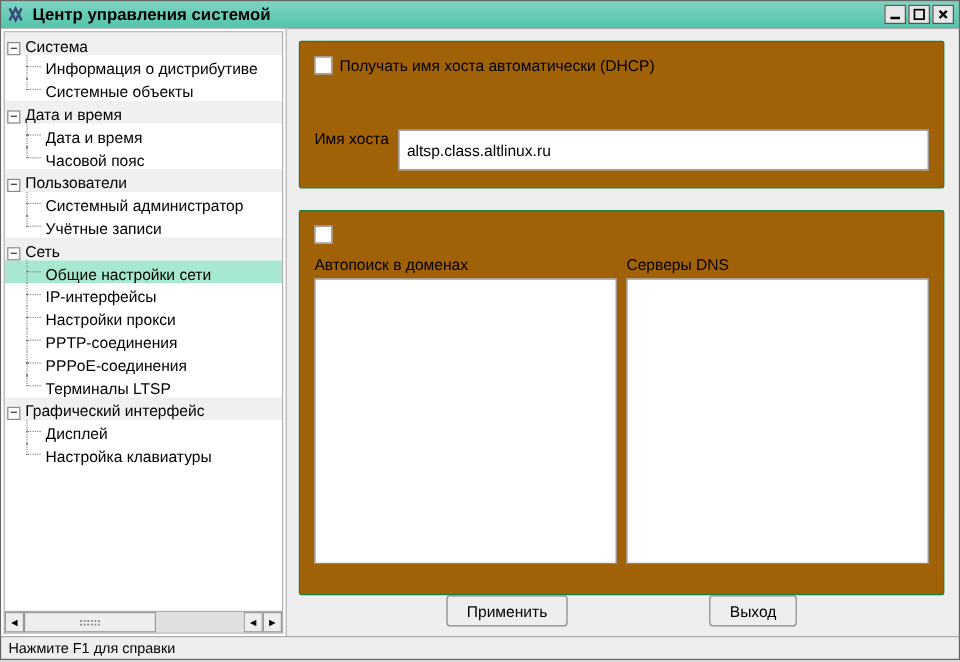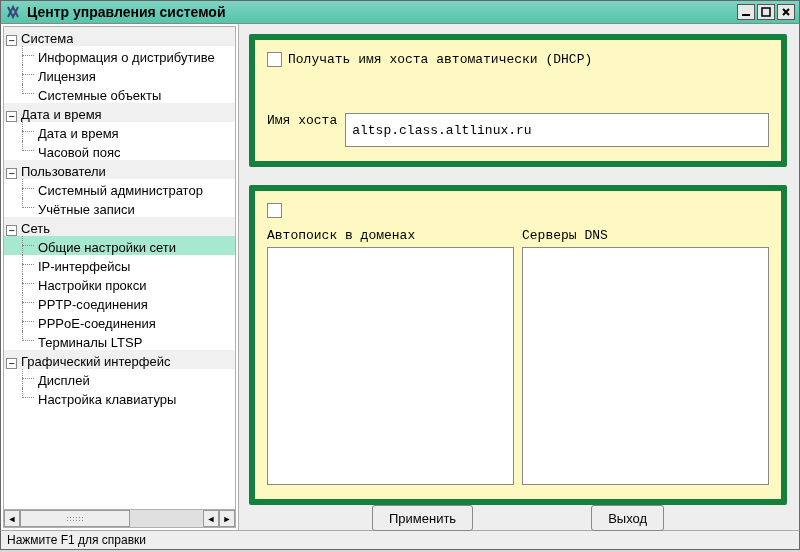--- a/index.html
+++ b/index.html
@@ -94,22 +94,22 @@
     content: ""; position: absolute; left: 50%; top: 50%; transform: translate(-50%,-50%);
     width: 18px; height: 6px;
     background-image: radial-gradient(#888 1px, transparent 1px);
     background-size: 3px 3px;
   }
 
   .main {
     flex: 1; padding: 10px 12px 8px 10px; display: flex; flex-direction: column;
   }
   .group {
-    border: 6px solid #15803d; background: #fef9c3;
-    padding: 12px 12px 14px 12px; border-radius: 2px; font-family: Liberation Mono, monospace;
+    border: 1px solid #15803d; background: #a16207;
+    padding: 12px 12px 14px 12px; border-radius: 2px;
   }
   .group + .group { margin-top: 18px; }
   .chk-row { display: flex; align-items: center; gap: 6px; margin-bottom: 10px; }
   .chk {
     width: 15px; height: 15px; border: 1px solid #888; background: #fff;
     cursor: pointer;
   }
   .field-row { display: flex; align-items: flex-start; gap: 8px; margin-top: 46px; }
   .field-row label { white-space: nowrap; }
   .text-input {
@@ -166,24 +166,20 @@
   <div class="sidebar">
     <div class="tree" id="tree">
         <div class="tree-row cat">
           <span class="expander"></span>
           <span class="tree-label">Система</span>
         </div>
         <div class="tree-row sub">
           <span class="twig"></span>
           <span class="tree-label">Информация о дистрибутиве</span>
         </div>
-        <div class="tree-row sub">
-          <span class="twig"></span>
-          <span class="tree-label">Лицензия</span>
-        </div>
         <div class="tree-row sub last">
           <span class="twig"></span>
           <span class="tree-label">Системные объекты</span>
         </div>
         <div class="tree-row cat">
           <span class="expander"></span>
           <span class="tree-label">Дата и время</span>
         </div>
         <div class="tree-row sub">
           <span class="twig"></span>

